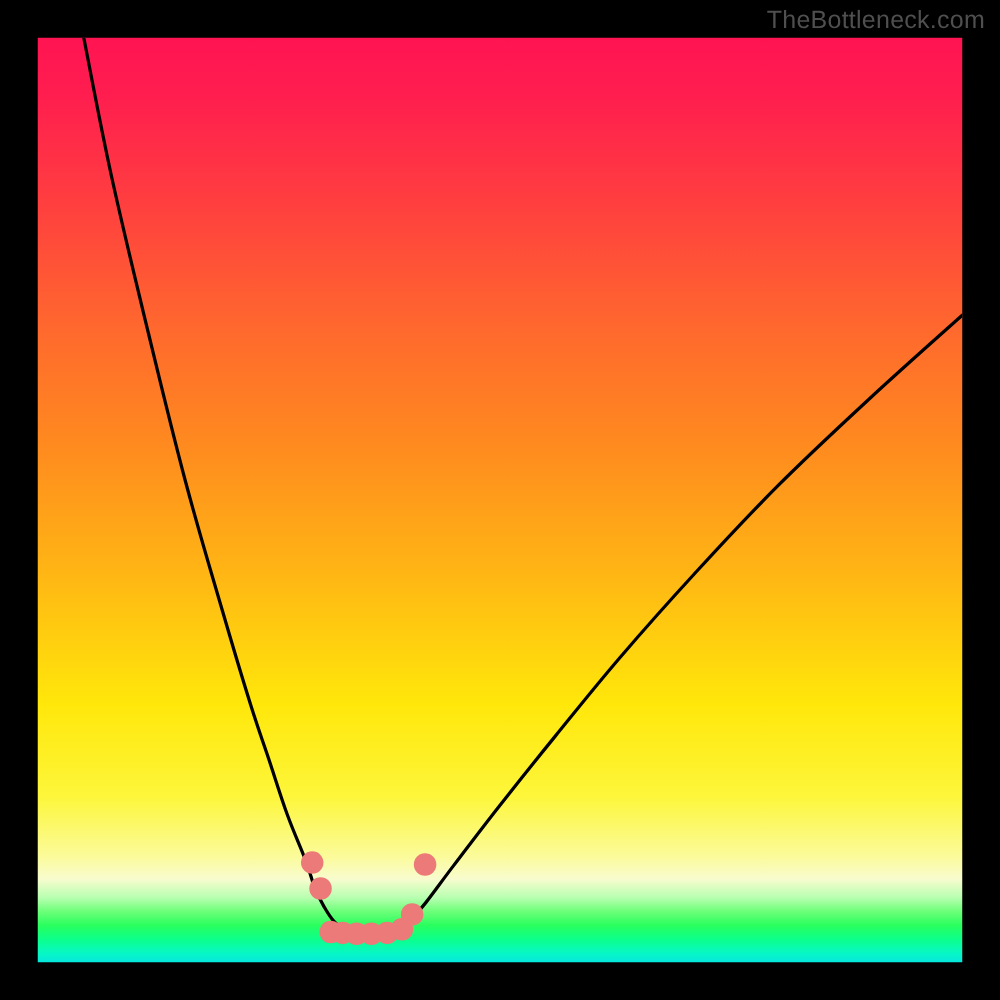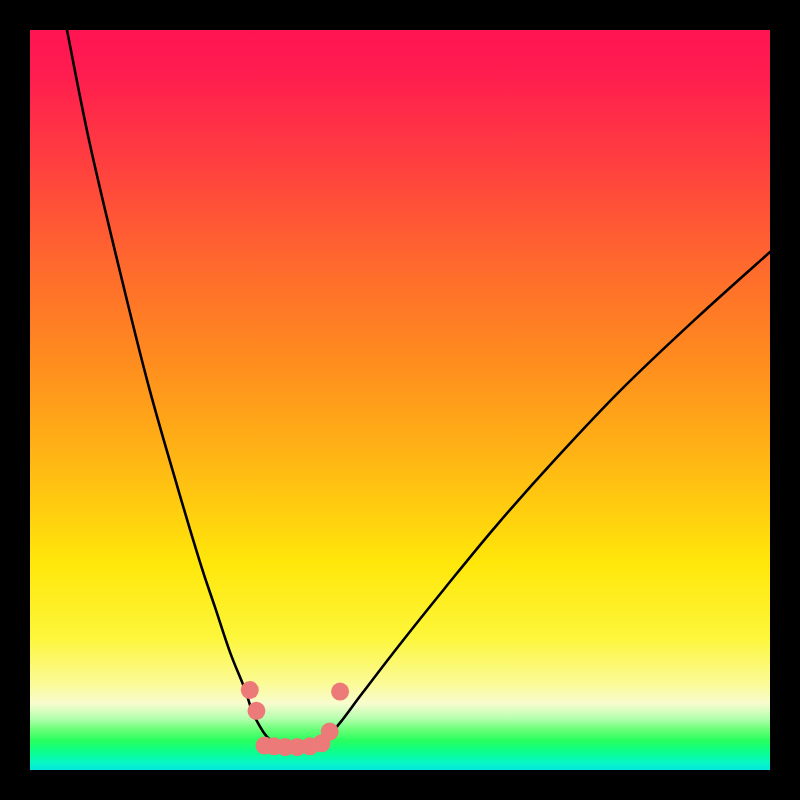--- a/index.html
+++ b/index.html
@@ -64,20 +64,21 @@
     font-size: 20px;
     font-weight: 500;
     letter-spacing: 0.2px;
     user-select: none;
   }
 </style>
 </head>
 <body>
 
 <div class="frame">
+  <div class="watermark">TheBottleneck.com</div>
 
   <div class="plot-area">
     <div class="gradient-bg"></div>
     <svg class="curve" viewBox="0 0 740 740">
       <path id="curve-left" fill="none" stroke="#000" stroke-width="2.6" stroke-linecap="round" d="M 37 0 C 40.996 19.98, 49.876000000000005 68.376, 59.2 111 C 68.524 153.624, 78.14399999999999 192.84399999999997, 88.8 236.79999999999995 C 99.456 280.756, 107.744 315.24, 118.4 355.2 C 129.056 395.15999999999997, 138.676 426.832, 148 458.8 C 157.324 490.76800000000003, 163.54000000000002 511.48799999999994, 170.20000000000002 532.8 C 176.86 554.112, 179.672 561.216, 185 577.2 C 190.328 593.1840000000001, 194.472 606.948, 199.8 621.6 C 205.12800000000001 636.2520000000001, 210.60399999999998 647.9440000000001, 214.6 658.6 C 218.596 669.256, 219.33599999999998 674.14, 222 680.8 C 224.66400000000002 687.4599999999999, 226.736 690.938, 229.4 695.6 C 232.06400000000002 700.2620000000001, 234.136 703.5032, 236.8 706.7 C 239.46400000000003 709.8968000000001, 242.86800000000002 712.1612, 244.20000000000002 713.36"></path>
       <path id="curve-floor" fill="none" stroke="#000" stroke-width="2.6" stroke-linecap="round" d="M 244.20000000000002 716.32 L 296 716.32"></path>
       <path id="curve-right" fill="none" stroke="#000" stroke-width="2.6" stroke-linecap="round" d="M 296 708.92 C 298.664 705.8564, 304.14 700.2916, 310.8 691.9 C 317.46000000000004 683.5083999999999, 322.344 676.286, 333 662.3 C 343.656 648.314, 355.348 632.8480000000001, 370 614.2 C 384.652 595.552, 397.08400000000006 580.0120000000001, 414.40000000000003 558.7 C 431.716 537.388, 446.22 519.11, 466.2 495.79999999999995 C 486.17999999999995 472.48999999999995, 502.756 453.842, 525.4 429.2 C 548.044 404.558, 566.692 384.20799999999997, 592 358.9 C 617.308 333.592, 639.36 313.242, 666 288.6 C 692.64 263.958, 726.68 233.988, 740 222"></path>
       <g id="markers">
           <circle cx="219.78" cy="660.0799999999999" r="9" fill="#ec7a78"></circle>
           <circle cx="226.44" cy="680.8" r="9" fill="#ec7a78"></circle>

